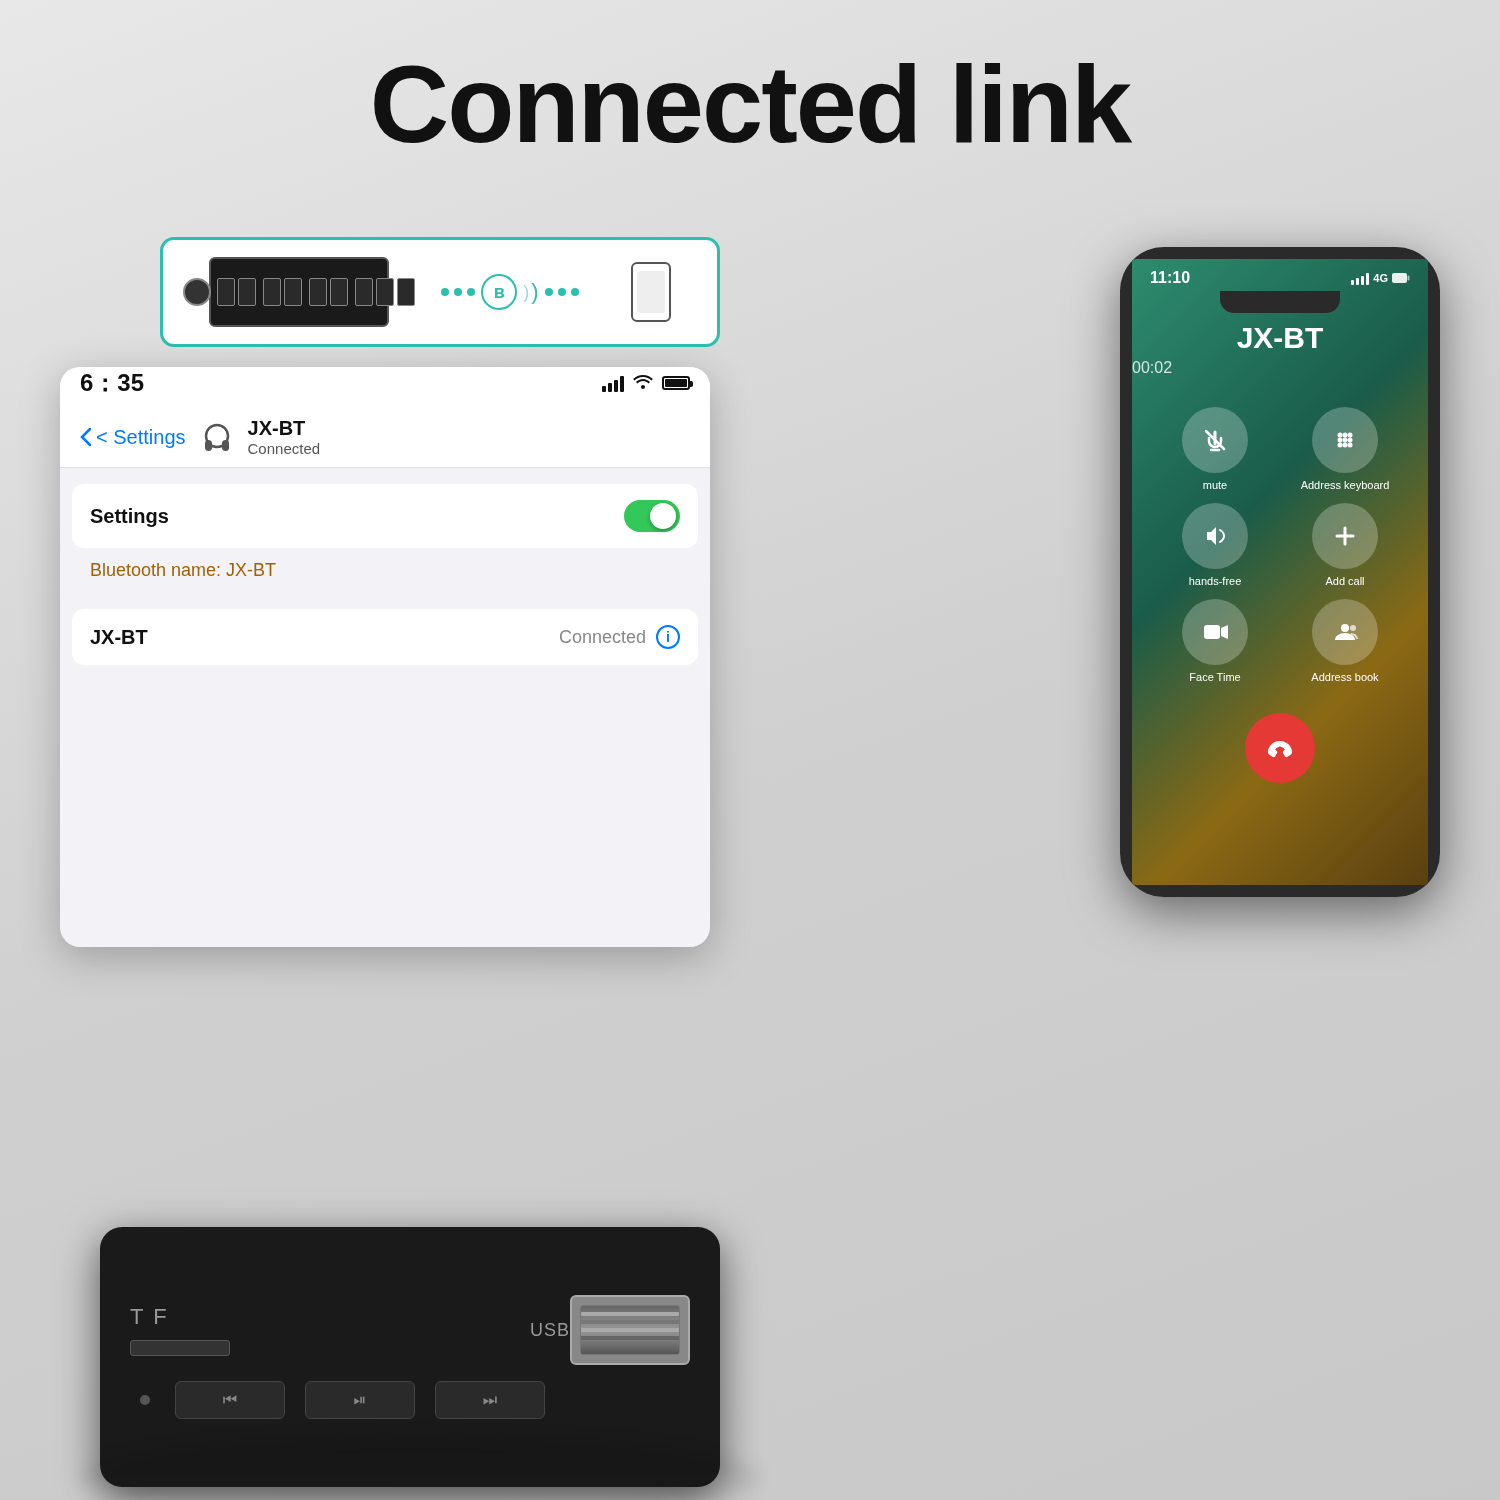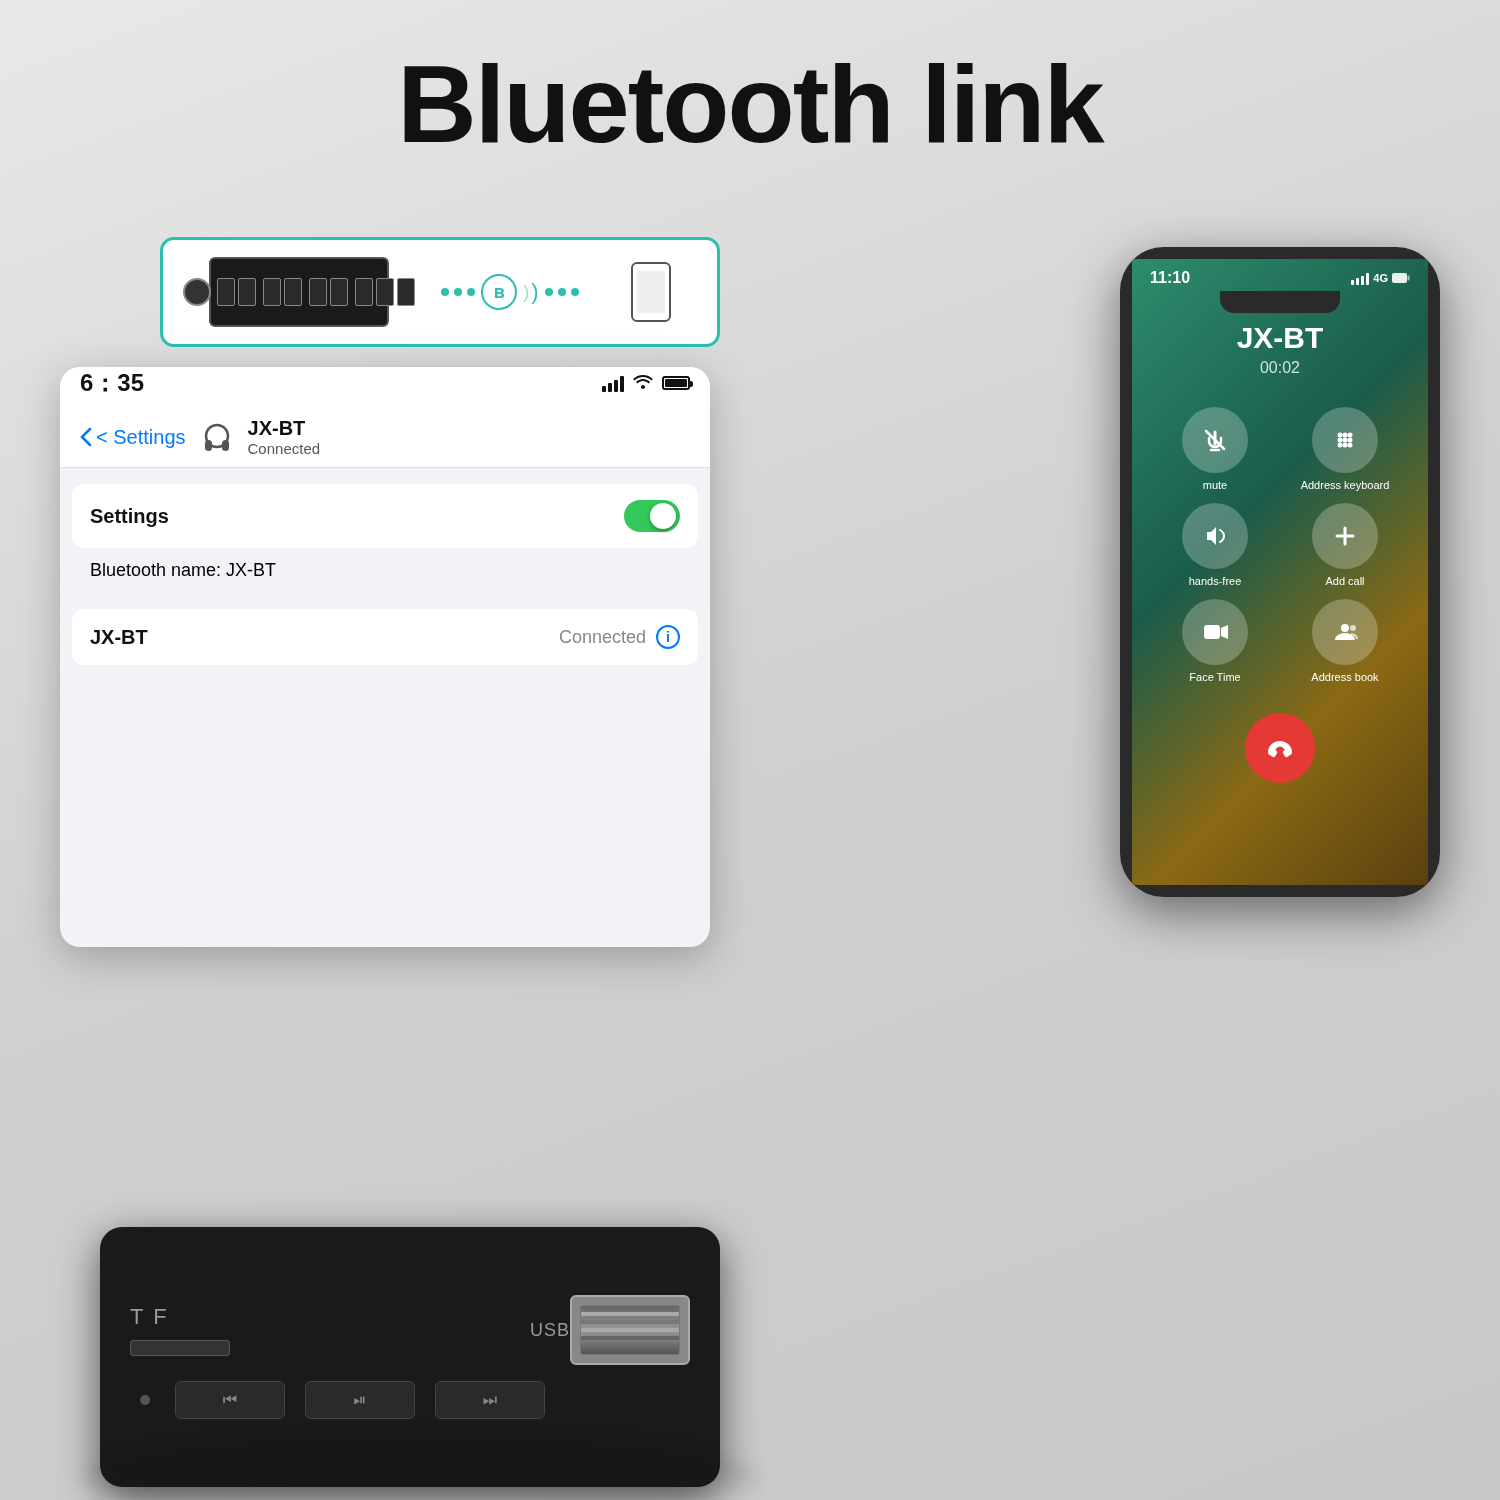--- a/index.html
+++ b/index.html
@@ -321,21 +321,21 @@
     }
 
     .ios-gray-section {
       background: #f2f2f7;
       margin: 0 12px;
       padding: 12px 18px;
     }
 
     .ios-bt-name {
       font-size: 18px;
-      color: #000000;
+      color: #a16207;
     }
 
     .ios-info-circle {
       width: 24px;
       height: 24px;
       border-radius: 50%;
       border: 2px solid #007aff;
       color: #007aff;
       display: flex;
       align-items: center;
@@ -409,21 +409,20 @@
 
     .call-name {
       text-align: center;
       color: white;
       font-size: 30px;
       font-weight: 600;
       margin-top: 8px;
     }
 
     .call-duration {
-      text-align: center;
       color: rgba(255,255,255,0.8);
       font-size: 16px;
       margin-top: 4px;
     }
 
     .call-buttons-grid {
       display: grid;
       grid-template-columns: repeat(2, 1fr);
       gap: 12px;
       padding: 30px 24px 10px;
@@ -578,21 +577,21 @@
       width: 680px;
       height: 80px;
       background: linear-gradient(180deg, rgba(0,0,0,0.15) 0%, transparent 100%);
       filter: blur(8px);
       border-radius: 50%;
     }
   </style>
 </head>
 <body>
 
-<h1 class="page-title">Bluetooth link</h1>
+<h1 class="page-title">Connected link</h1>
 
 <div class="content-area">
 
   <div class="device-panel">
 
     <div class="device-screen">
       <div class="device-screen-inner">
         <div class="device-knob"></div>
         <div class="seg-block">
           <div class="seg-char"></div>

